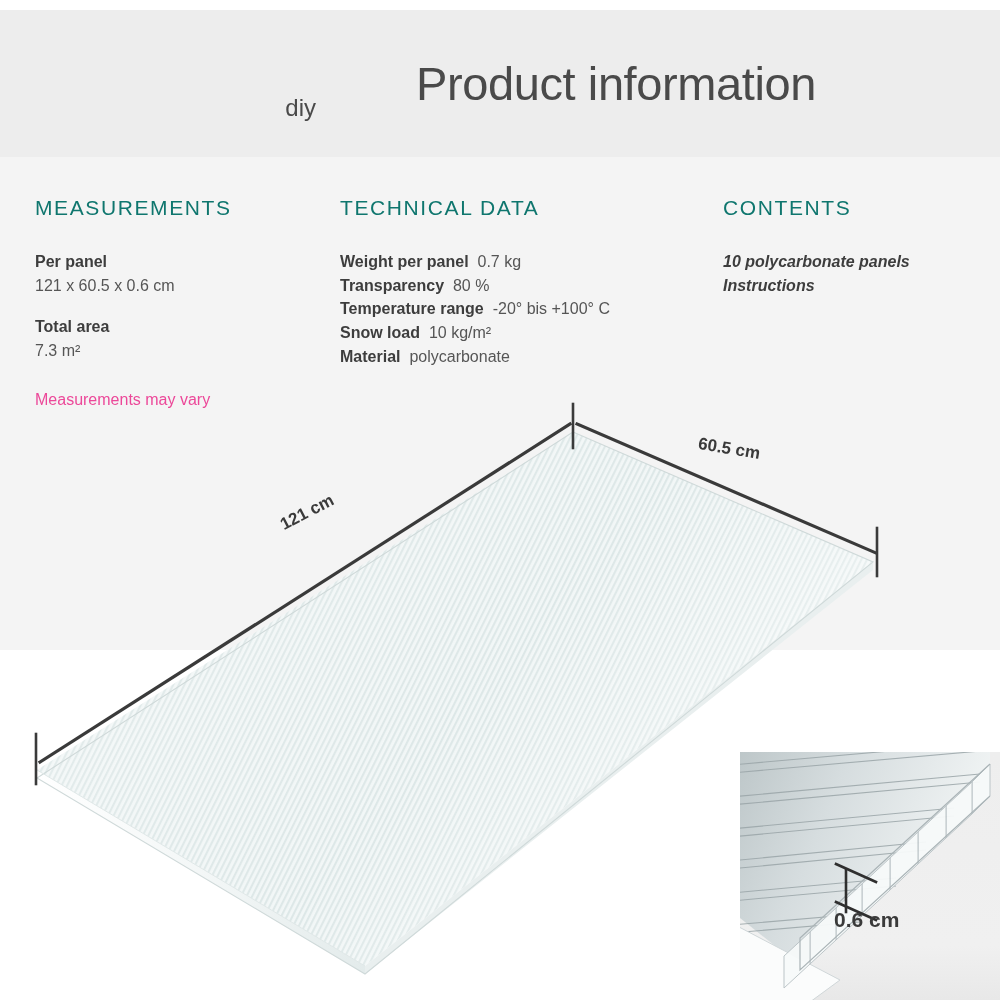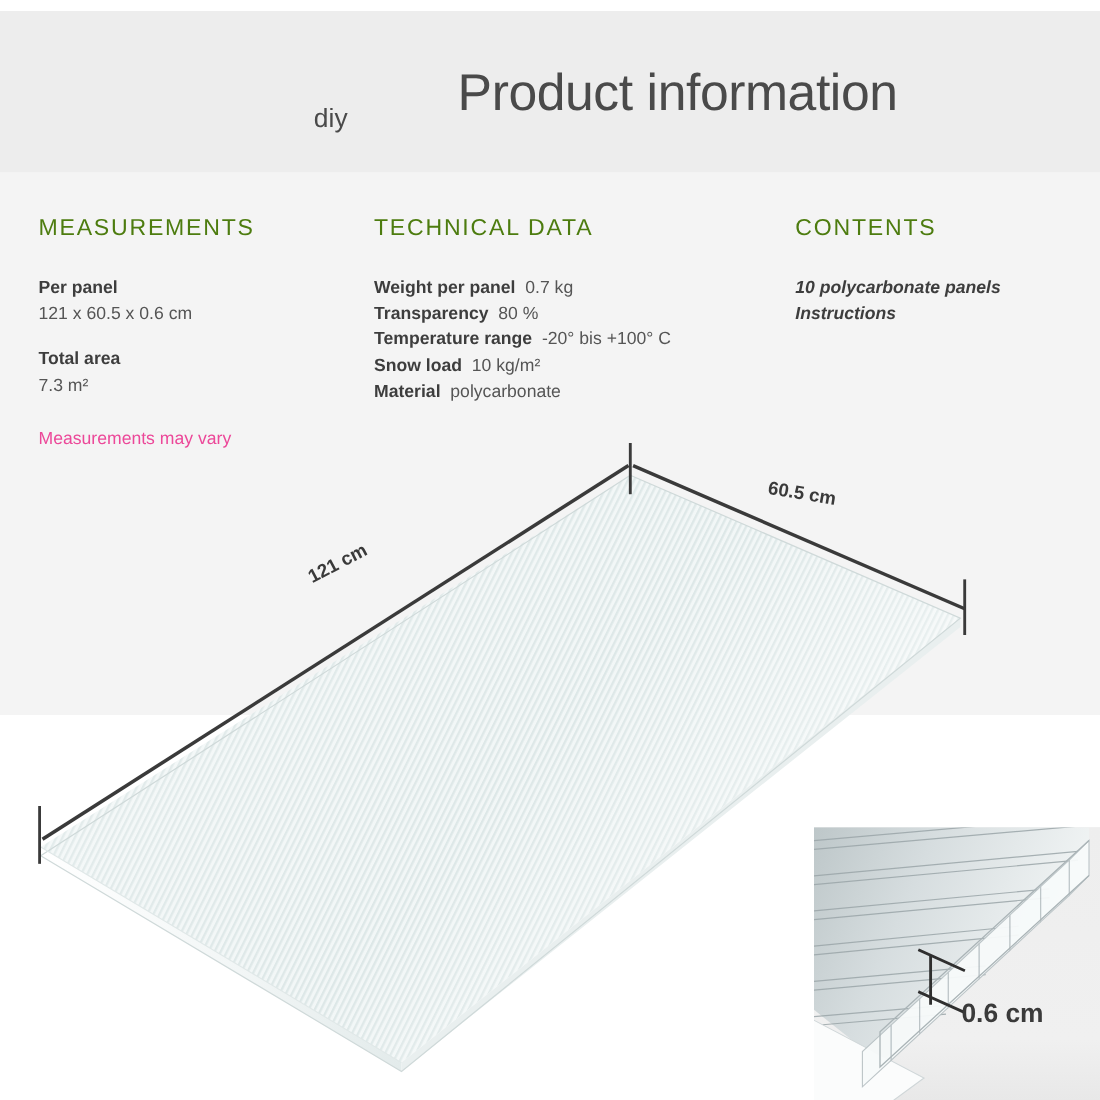--- a/index.html
+++ b/index.html
@@ -74,21 +74,21 @@
     top: 196px;
   }
   .col-measurements { left: 35px;  width: 300px; }
   .col-technical    { left: 340px; width: 375px; }
   .col-contents     { left: 723px; width: 270px; }
 
   .col-head {
     font-size: 21px;
     font-weight: 400;
     letter-spacing: 1.6px;
-    color: #4d7c0f;
+    color: #0f766e;
     margin: 0 0 30px 0;
     white-space: nowrap;
   }
   .grp { margin-bottom: 18px; }
   .grp:last-child { margin-bottom: 0; }
   .lbl {
     font-size: 16px;
     font-weight: 700;
     color: #3d3d3d;
     line-height: 1.48;
@@ -139,22 +139,22 @@
   }
   #dim-length {
     left: 277px; top: 517px;
     transform: rotate(-27.5deg);
   }
   #dim-width {
     left: 700px; top: 434px;
     transform: rotate(9.5deg);
   }
   #dim-thickness {
-    left: 874px; top: 908px;
-    font-size: 24px;
+    left: 834px; top: 908px;
+    font-size: 21px;
   }
 
   
   .inset {
     position: absolute;
     left: 740px; top: 752px;
     width: 260px; height: 248px;
     overflow: hidden;
     background: #efefef;
   }

